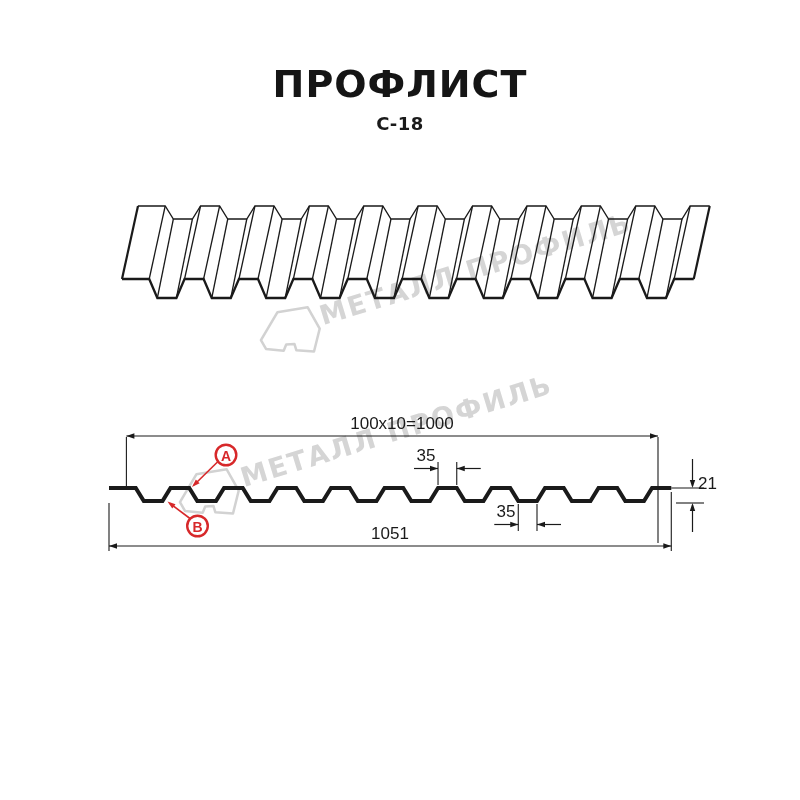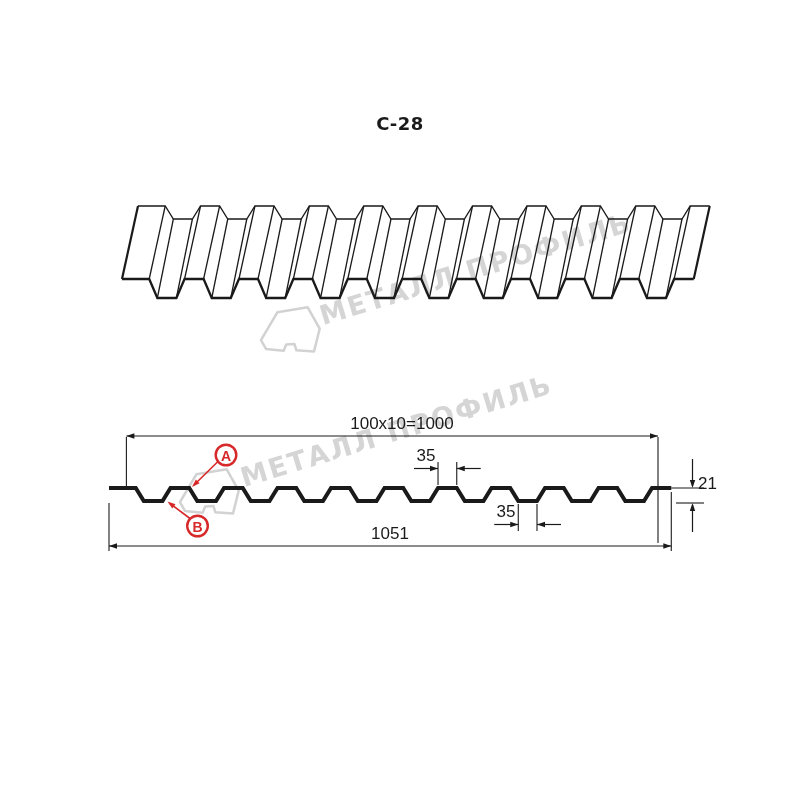--- a/index.html
+++ b/index.html
@@ -16,21 +16,22 @@
   .wm-text{position:absolute;white-space:nowrap;font-size:27px;font-weight:bold;
          letter-spacing:2px;color:#d5d5d5;transform:rotate(-17deg);transform-origin:0 100%;
          height:33px;line-height:33px;}
   #draw-canvas{position:absolute;left:0;top:0;z-index:2;}
 </style>
 </head>
 <body>
 
 <div id="page">
 
-  <div class="subtitle">С-28</div>
+  <div class="title">ПРОФЛИСТ</div>
+  <div class="subtitle">С-18</div>
 
   <div class="wm" style="left:258px;top:306px;">
     <svg width="64" height="48" viewBox="0 0 100 76">
       <polygon points="4,54 30,10 78,2 97,36 88,72 60,70 57,60 44,61 40,71 12,68" fill="none" stroke="#d2d2d2" stroke-width="4" stroke-linejoin="round"></polygon>
     </svg>
   </div>
   <div class="wm wm-text" style="left:325px;top:299px;">МЕТАЛЛ ПРОФИЛЬ</div>
 
   <div class="wm" style="left:177px;top:468px;">
     <svg width="64" height="48" viewBox="0 0 100 76">

